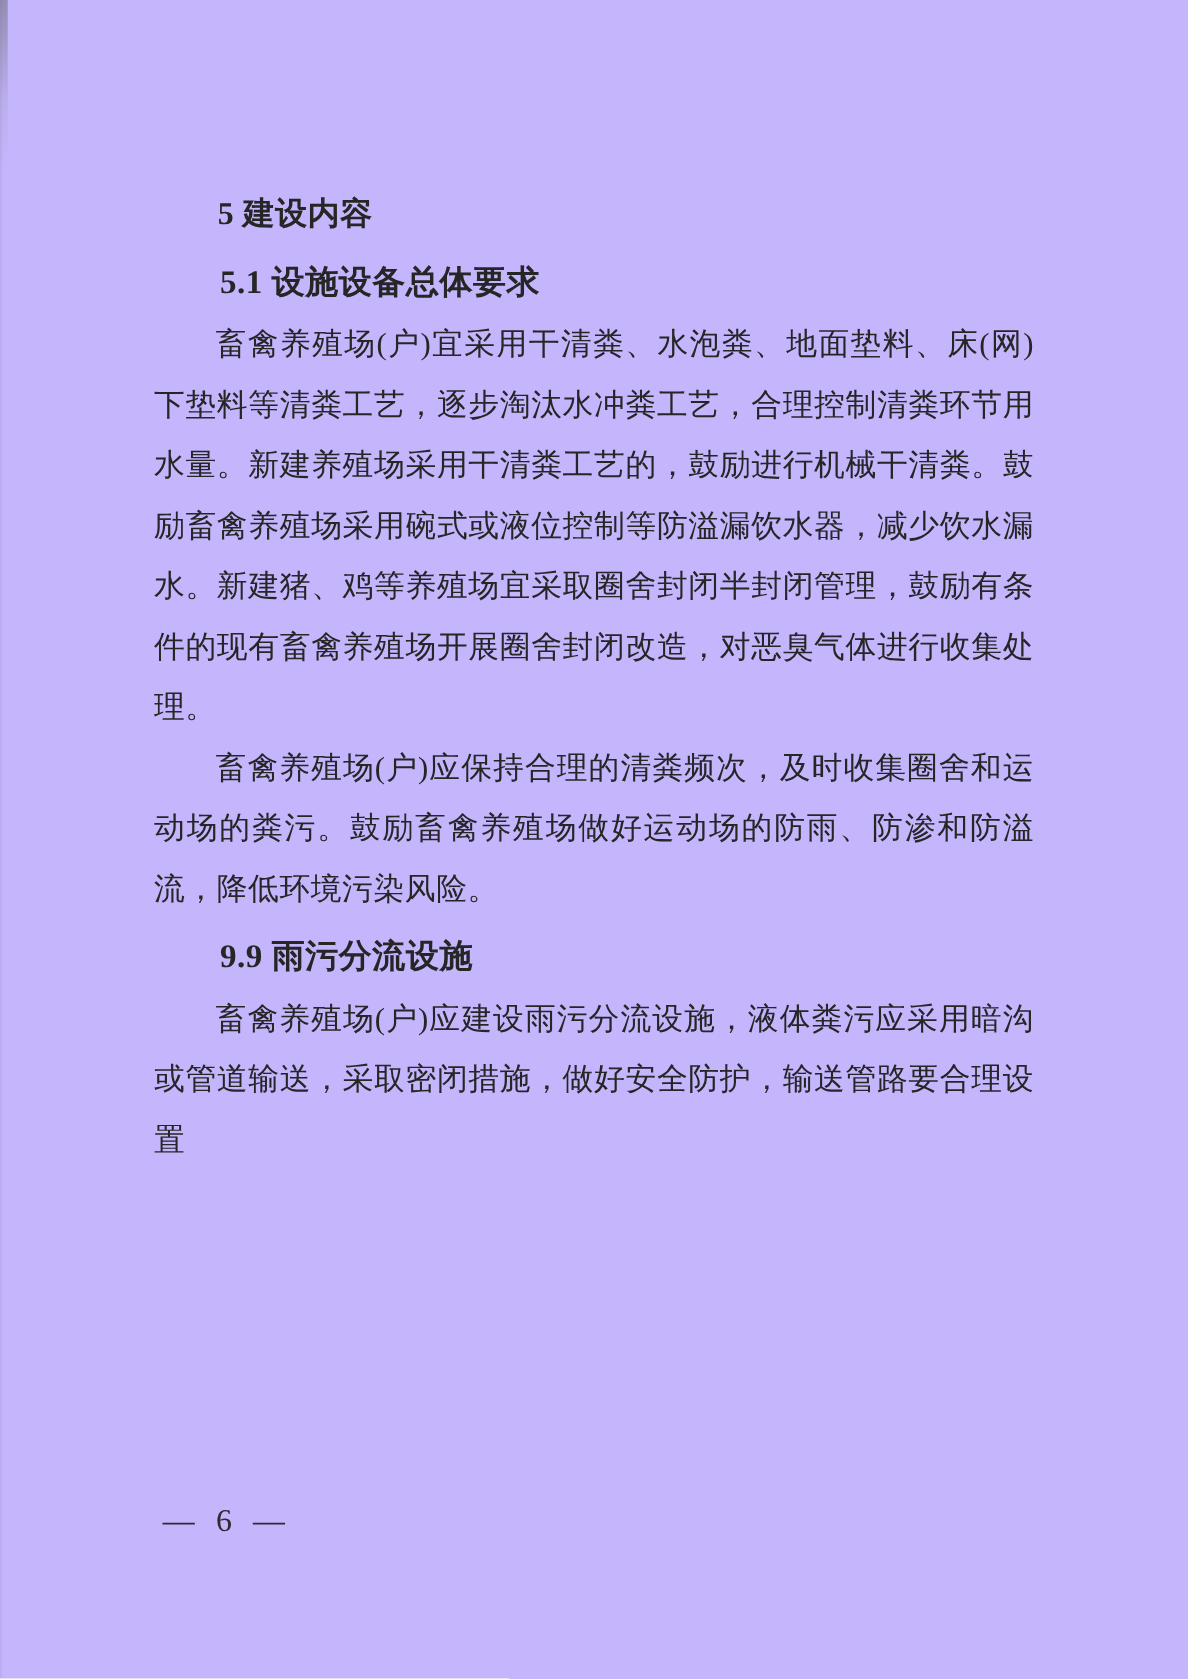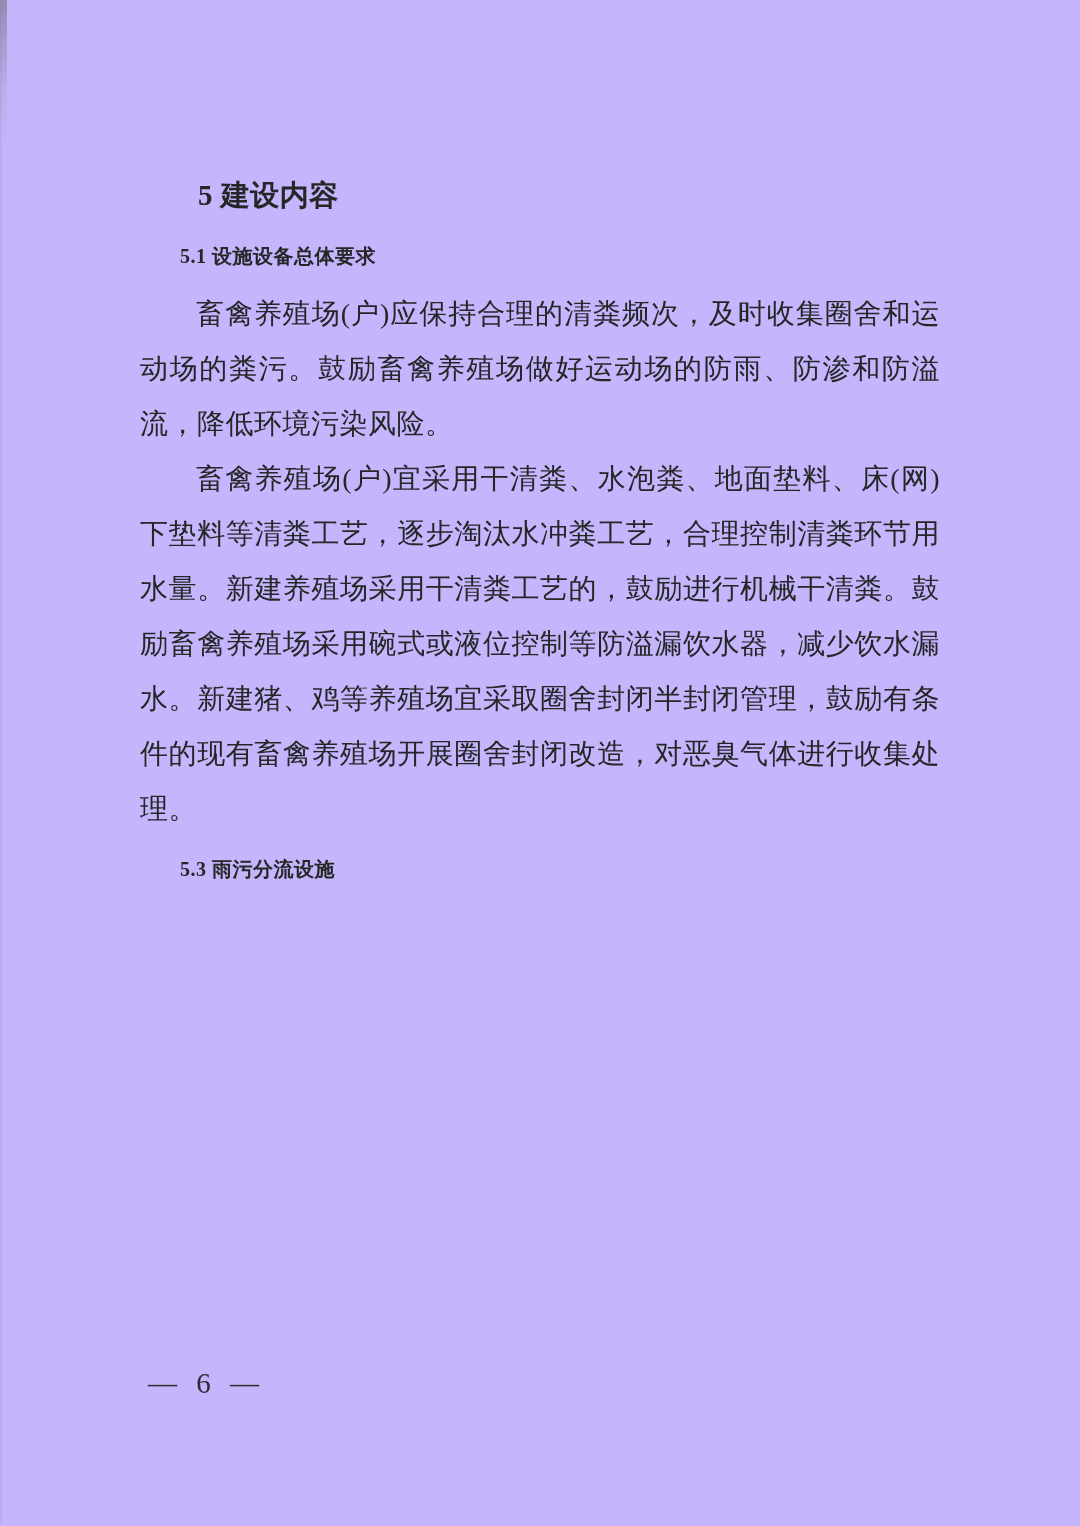--- a/index.html
+++ b/index.html
@@ -74,21 +74,21 @@
   .chapter-heading {
     margin: 0;
     padding-left: 2em;
     font-size: 29px;
     font-weight: bold;
     line-height: 55px;
   }
   .section-heading {
     margin: 6px 0 2px 0;
     padding-left: 2em;
-    font-size: 20px;
+    font-size: 30px;
     font-weight: bold;
     line-height: 55px;
   }
   .content p {
     margin: 0;
     text-indent: 2em;
   }
   .page-number {
     position: absolute;
     left: 148px;
@@ -112,24 +112,25 @@
   <div class="edge-mark"></div>
 
   <main class="content">
 
     <h1 class="chapter-heading">5 建设内容</h1>
 
     <h2 class="section-heading">5.1 设施设备总体要求</h2>
 
 
 
+    <p>畜禽养殖场(户)宜采用干清粪、水泡粪、地面垫料、床(网)下垫料等清粪工艺，逐步淘汰水冲粪工艺，合理控制清粪环节用水量。新建养殖场采用干清粪工艺的，鼓励进行机械干清粪。鼓励畜禽养殖场采用碗式或液位控制等防溢漏饮水器，减少饮水漏水。新建猪、鸡等养殖场宜采取圈舍封闭半封闭管理，鼓励有条件的现有畜禽养殖场开展圈舍封闭改造，对恶臭气体进行收集处理。</p>
+
     <p>畜禽养殖场(户)应保持合理的清粪频次，及时收集圈舍和运动场的粪污。鼓励畜禽养殖场做好运动场的防雨、防渗和防溢流，降低环境污染风险。</p>
 
-    <p>畜禽养殖场(户)宜采用干清粪、水泡粪、地面垫料、床(网)下垫料等清粪工艺，逐步淘汰水冲粪工艺，合理控制清粪环节用水量。新建养殖场采用干清粪工艺的，鼓励进行机械干清粪。鼓励畜禽养殖场采用碗式或液位控制等防溢漏饮水器，减少饮水漏水。新建猪、鸡等养殖场宜采取圈舍封闭半封闭管理，鼓励有条件的现有畜禽养殖场开展圈舍封闭改造，对恶臭气体进行收集处理。</p>
+    <h2 class="section-heading">9.9 雨污分流设施</h2>
 
-    <h2 class="section-heading">5.3 雨污分流设施</h2>
-
+    <p>畜禽养殖场(户)应建设雨污分流设施，液体粪污应采用暗沟或管道输送，采取密闭措施，做好安全防护，输送管路要合理设置</p>
 
   </main>
 
   <footer class="page-number">— 6 —</footer>
 
 </div>
 
 </body></html>

